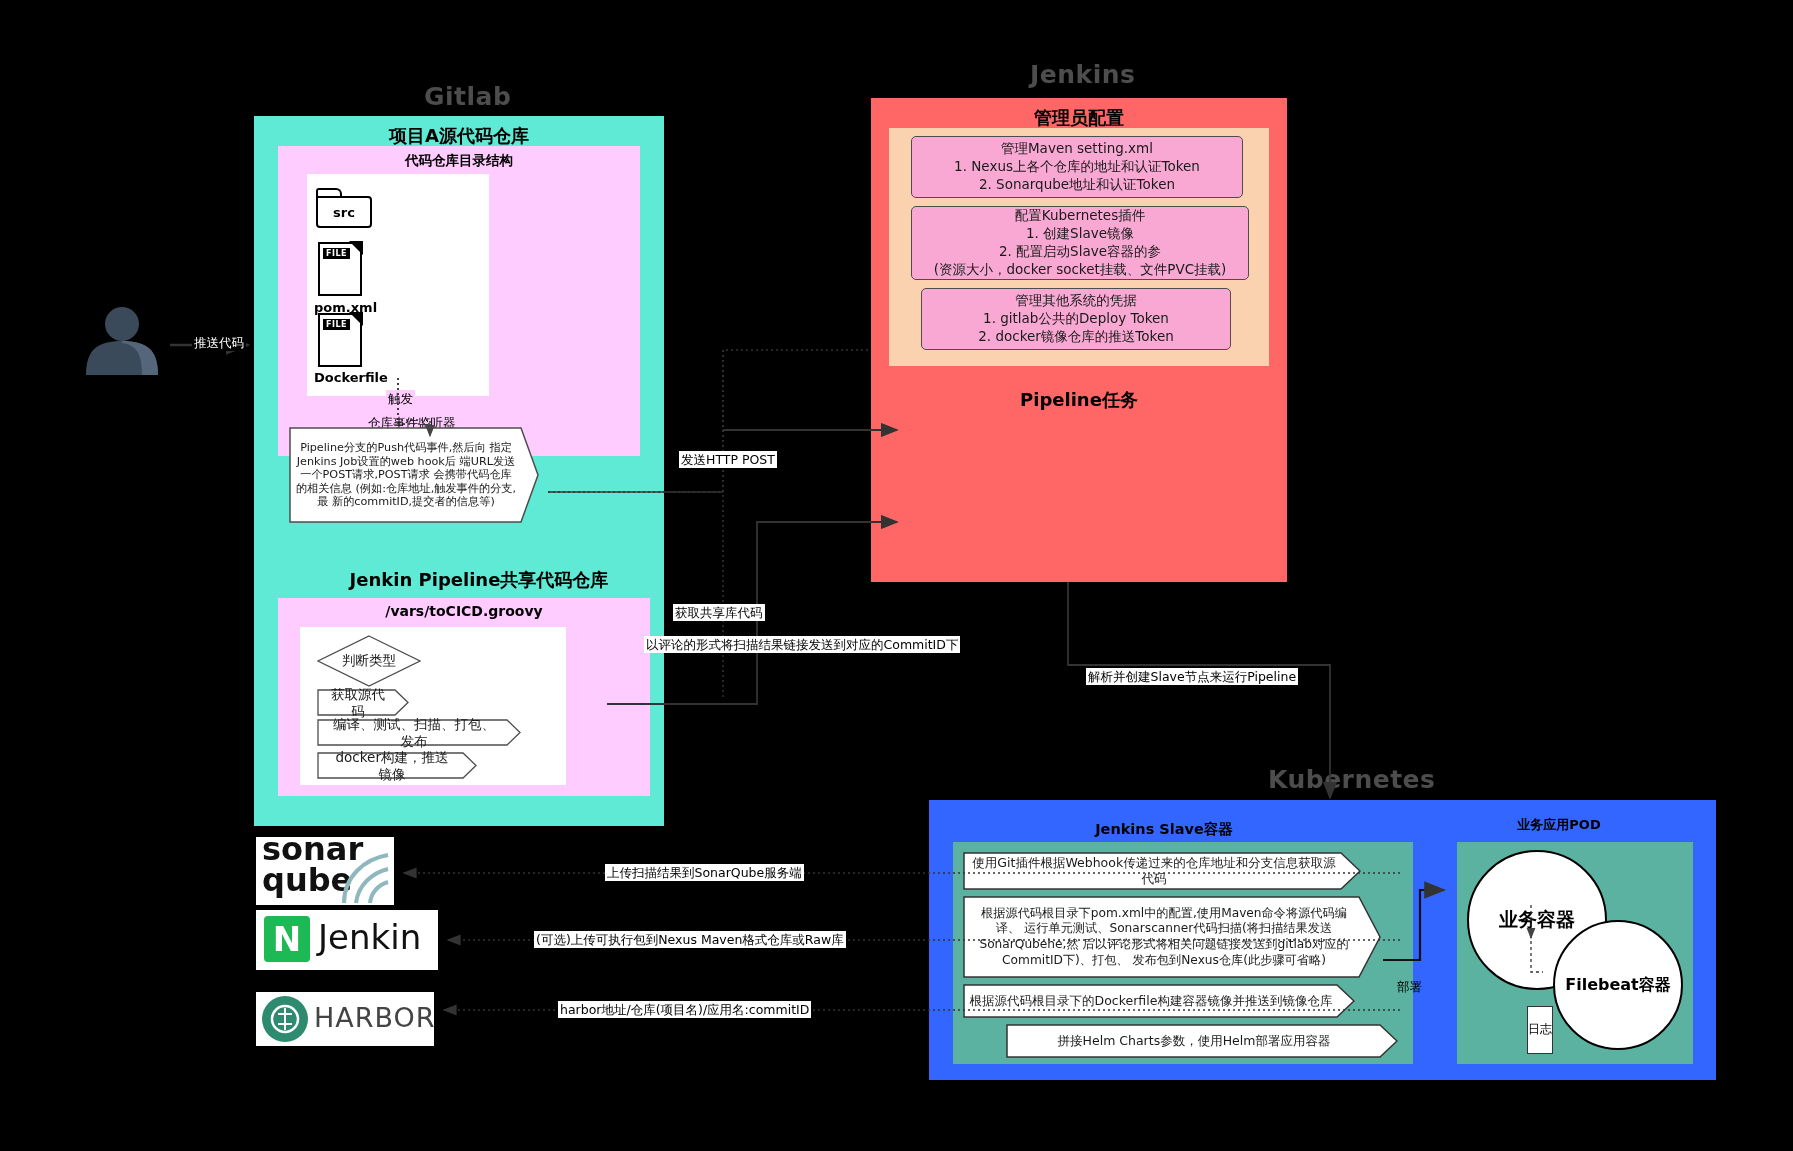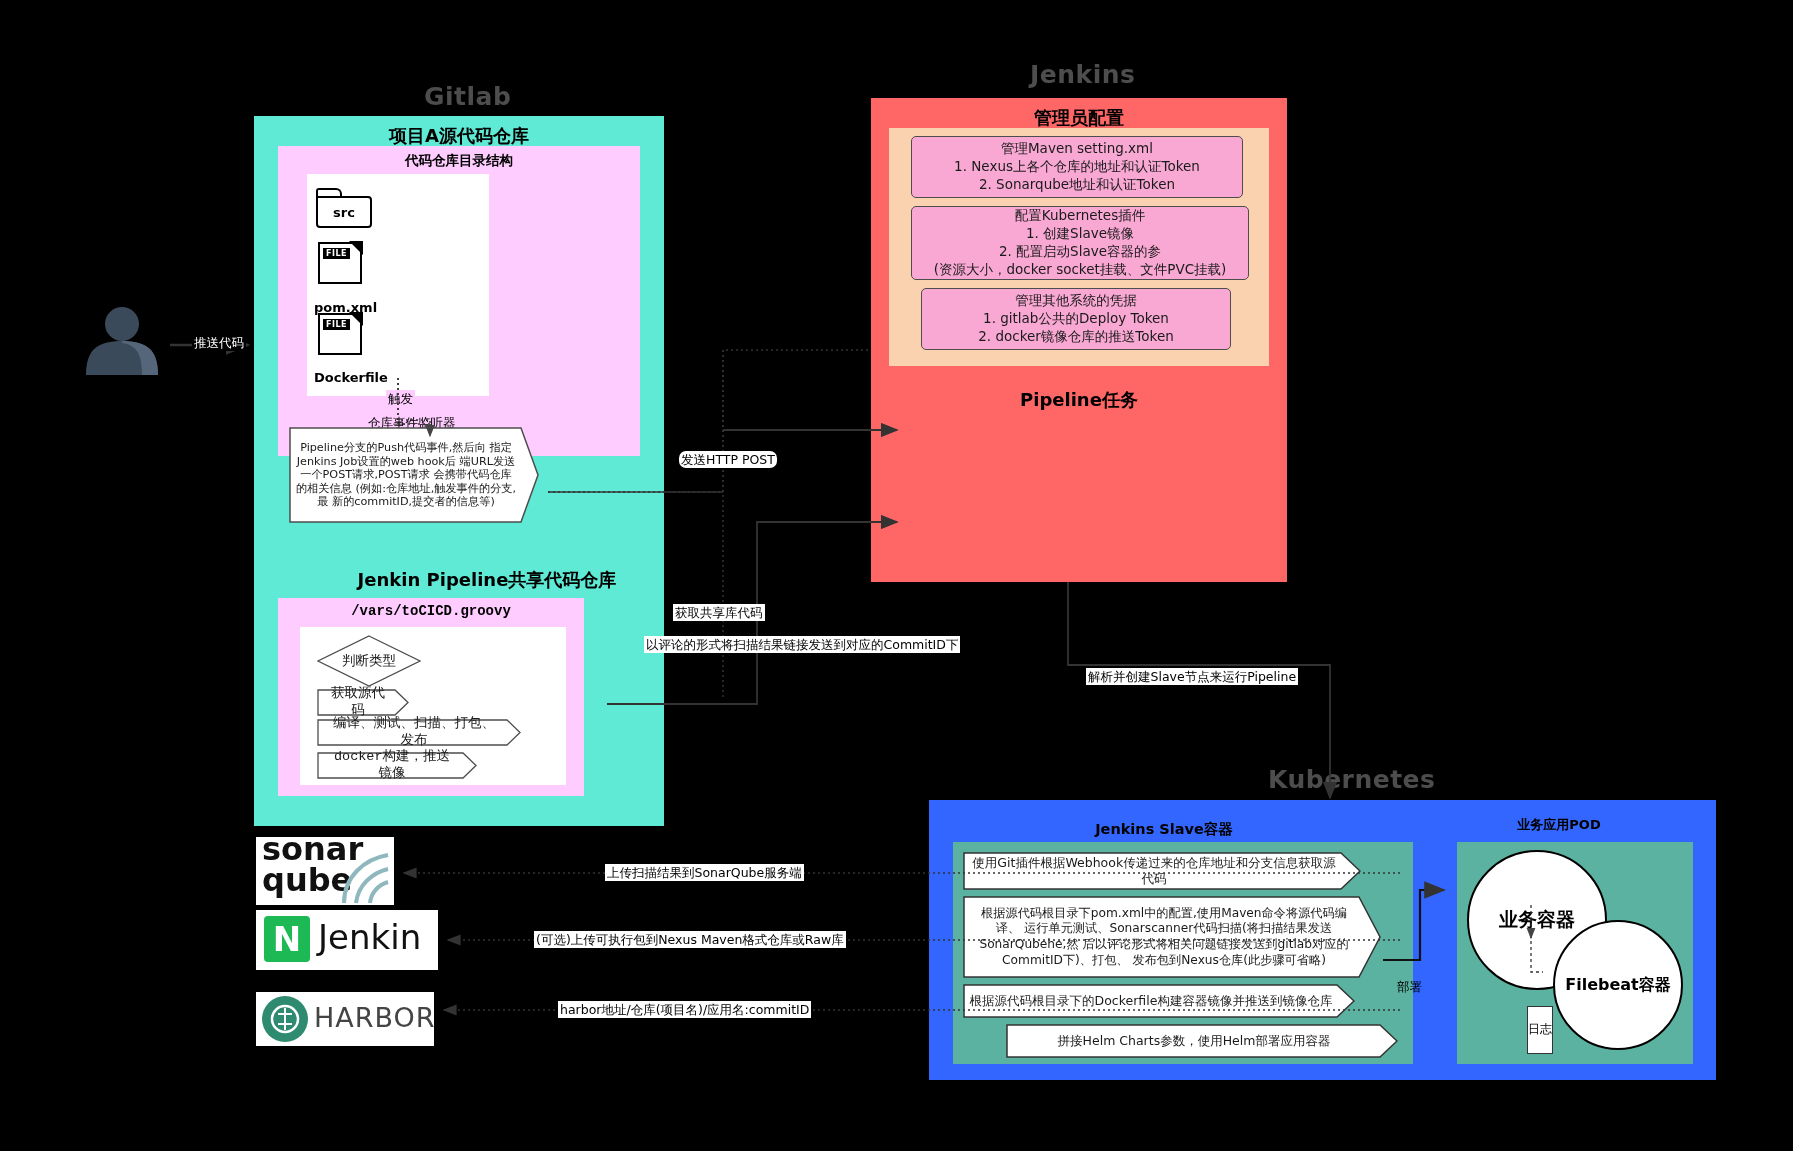--- a/index.html
+++ b/index.html
@@ -56,21 +56,21 @@
     border: 2.5px solid #000; border-bottom: none; border-radius: 3px 6px 0 0;
     background: #fff;
   }
   .folder .body {
     position: absolute; left: 0; top: 8px; width: 56px; height: 32px;
     border: 2.5px solid #000; border-radius: 0 4px 4px 4px; background: #fff;
     display: flex; align-items: center; justify-content: center;
     font-size: 13px; font-weight: bold; color: #000;
   }
   .fileicon {
-    position: absolute; width: 44px; height: 42px;
+    position: absolute; width: 44px; height: 54px;
     background: #fff;
     border: 2.5px solid #000;
   }
   .fileicon::after {
     content: ""; position: absolute; right: -3px; top: -3px;
     border-left: 14px solid transparent; border-top: 14px solid #000;
   }
   .fileicon .tag {
     position: absolute; left: 3px; top: 4px;
     background: #000; color: #fff; font-size: 8px; font-weight: bold;
@@ -207,23 +207,23 @@
         </svg>
         <div class="ptxt" style="font-size:11.2px; line-height:1.2;">Pipeline分支的Push代码事件,然后向
 指定Jenkins Job设置的web hook后
 端URL发送一个POST请求,POST请求
 会携带代码仓库的相关信息
 (例如:仓库地址,触发事件的分支,最
 新的commitID,提交者的信息等)</div>
       </div>
     </div>
 
-    <div style="position:absolute;left:8px;top:452px;width:100%;text-align:center;font-weight:bold;font-size:18px;color:#000;padding-left:40px;">Jenkin Pipeline共享代码仓库</div>
-
-    <div class="inner-pink" style="left:24px; top:482px; width:306px; height:198px;font-family:Liberation Mono, monospace;">
+    <div style="position:absolute;left:0;top:452px;width:100%;text-align:center;font-weight:bold;font-size:18px;color:#000;padding-left:40px;">Jenkin Pipeline共享代码仓库</div>
+
+    <div class="inner-pink" style="left:24px; top:482px; width:372px; height:198px;">
       <div style="text-align:center;font-weight:bold;font-size:14px;color:#000;padding-top:5px;">/vars/toCICD.groovy</div>
 
       <div class="white-panel" style="left:22px; top:29px; width:266px; height:158px;">
 
         <div class="diamond-wrap" style="left:17px; top:8px; width:104px; height:52px;">
           <svg width="104" height="52" viewBox="0 0 104 52">
             <polygon points="52,1 103,26 52,51 1,26" fill="#ffffff" stroke="#4d4d4d" stroke-width="1.3"></polygon>
           </svg>
           <div class="dtxt">判断类型</div>
         </div>
@@ -370,21 +370,21 @@
 
     <path d="M960 645 L757 645" stroke="#333" stroke-width="1.4" fill="none"></path>
 
     <path d="M1383 960 L1420 960 L1420 890 L1444 890" stroke="#111" stroke-width="2.2" fill="none" marker-end="url(#ah)"></path>
 
     <path d="M1531 935 L1531 972 L1543 972" stroke="#333" stroke-width="1.3" stroke-dasharray="3,3" fill="none"></path>
     <path d="M1531 905 L1531 938" stroke="#333" stroke-width="1.3" stroke-dasharray="3,3" fill="none" marker-end="url(#ahd)"></path>
   </svg>
 
   <div class="conn-label" style="left:192px; top:334px; background:#000; color:#fff;">推送代码</div>
-  <div class="conn-label" style="left:679px; top:451px;border-radius:7px;">发送HTTP POST</div>
+  <div class="conn-label" style="left:679px; top:451px;">发送HTTP POST</div>
   <div class="conn-label" style="left:673px; top:604px;">获取共享库代码</div>
   <div class="conn-label" style="left:644px; top:636px;">以评论的形式将扫描结果链接发送到对应的CommitID下</div>
   <div class="conn-label" style="left:1086px; top:668px;">解析并创建Slave节点来运行Pipeline</div>
   <div class="conn-label" style="left:605px; top:864px;">上传扫描结果到SonarQube服务端</div>
   <div class="conn-label" style="left:534px; top:931px;">(可选)上传可执行包到Nexus Maven格式仓库或Raw库</div>
   <div class="conn-label" style="left:558px; top:1001px;">harbor地址/仓库(项目名)/应用名:commitID</div>
   <div class="conn-label" style="left:1395px; top:978px; background:transparent; color:#000; font-weight:normal;">部署</div>
 
 </div>
 

